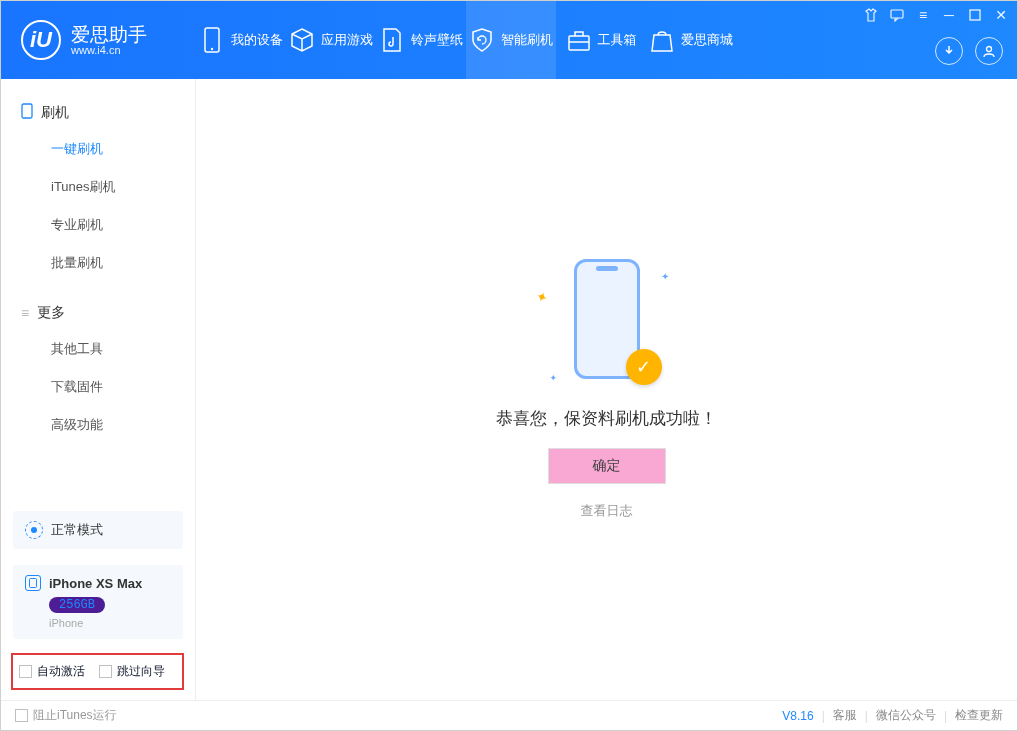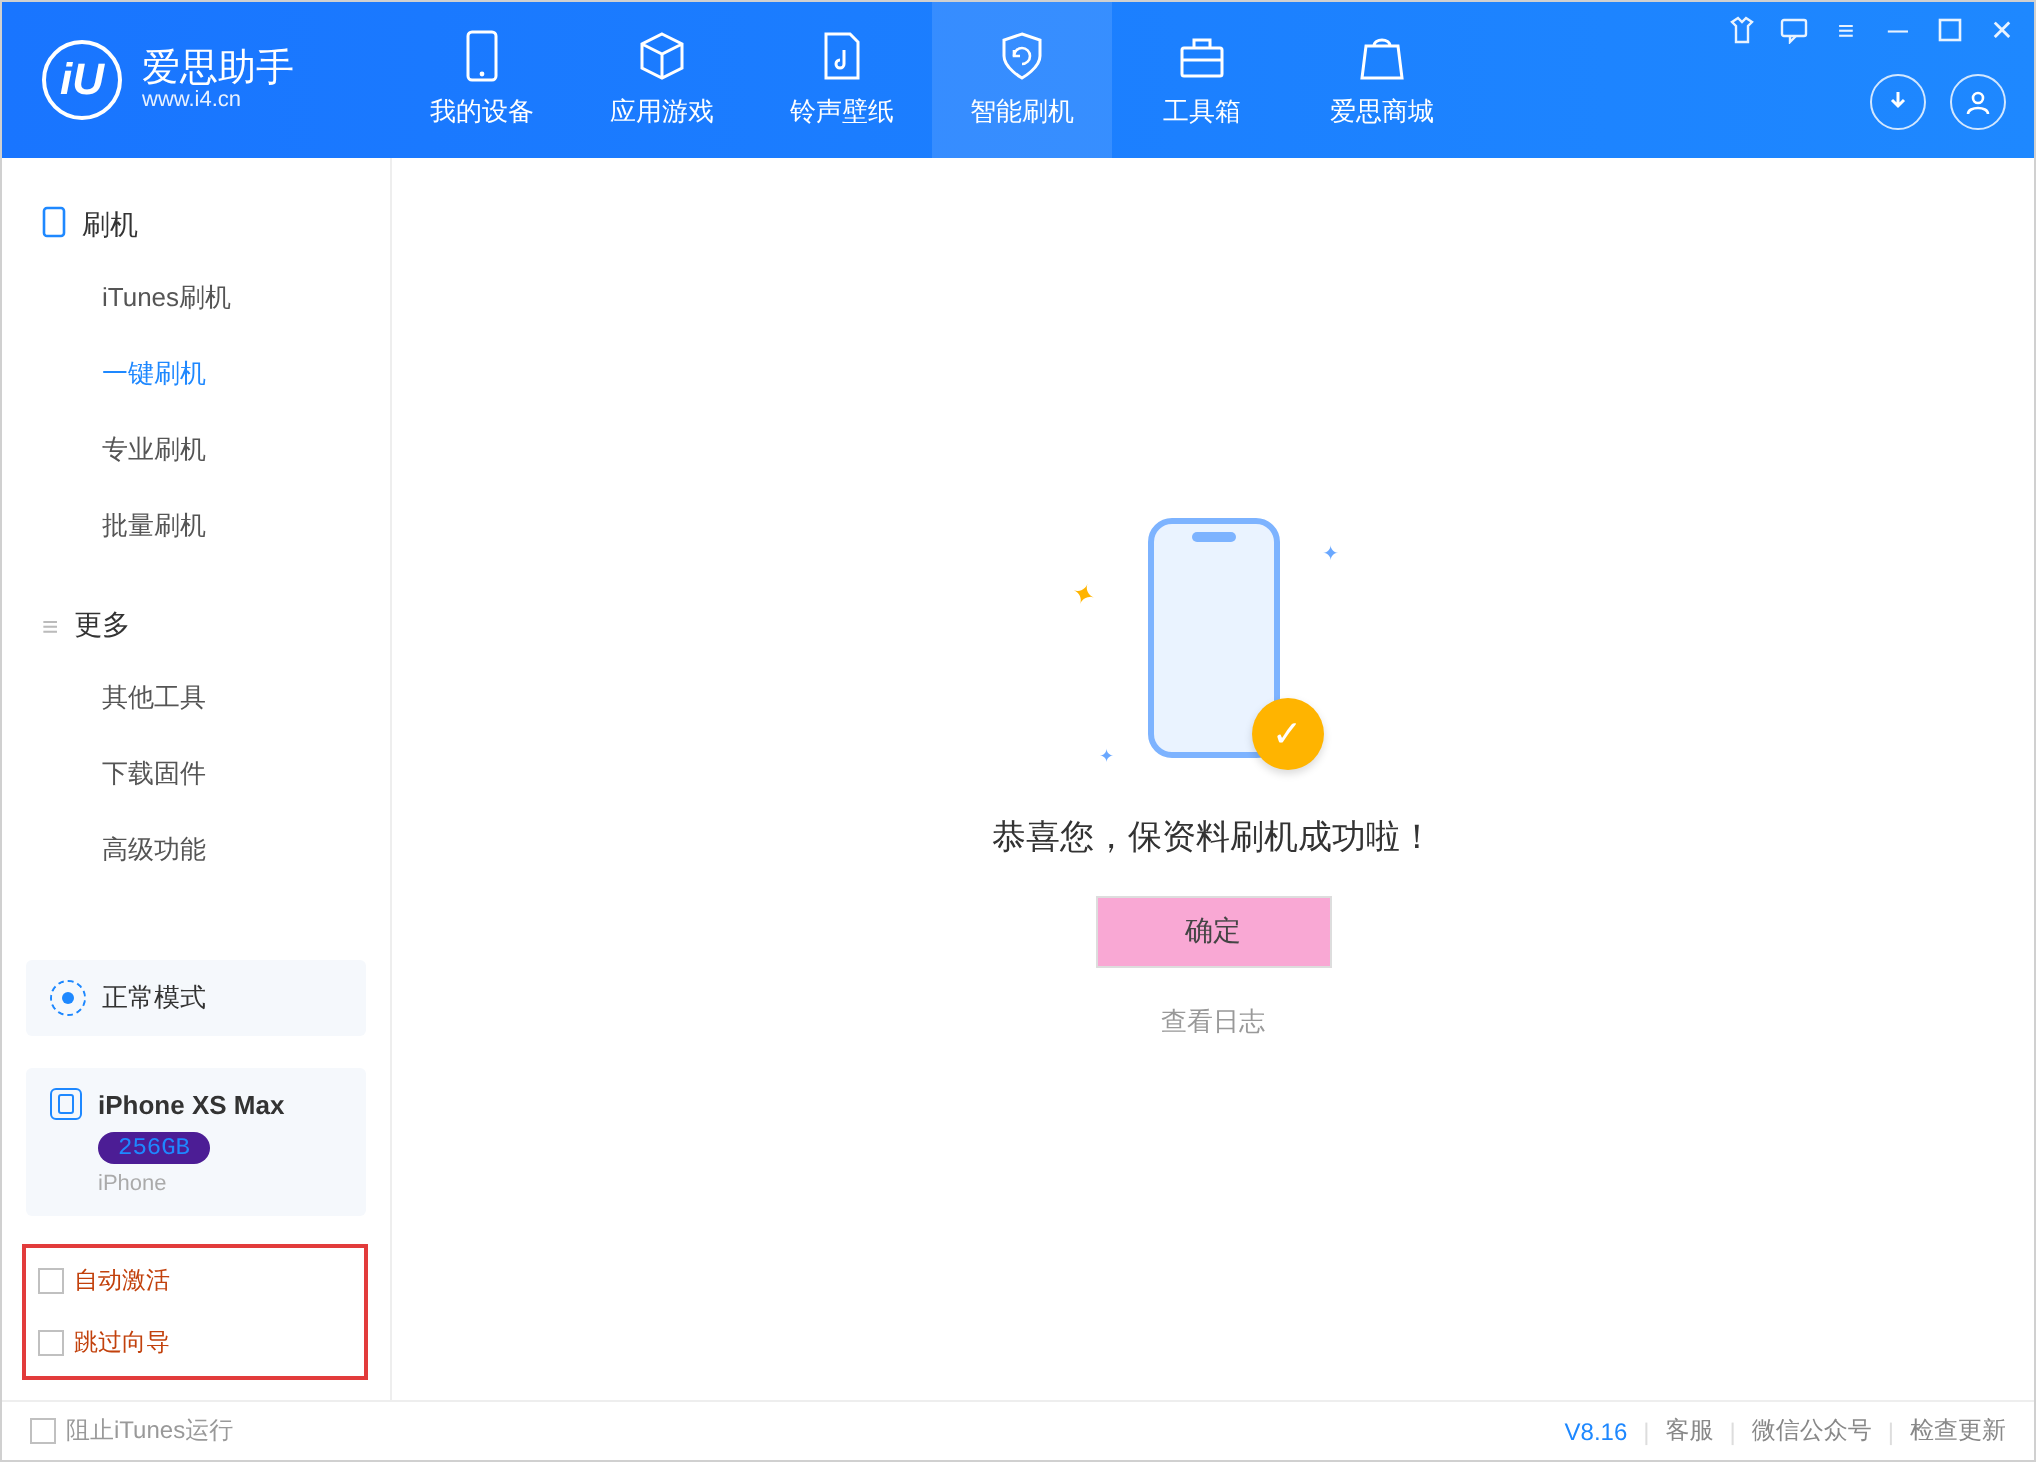--- a/index.html
+++ b/index.html
@@ -7,21 +7,21 @@
 
 
 .header { height: 78px; background: linear-gradient(to right, #1975ff, #1e88ff); display: flex; align-items: center; color: #fff; position: relative; }
 .logo-area { display: flex; align-items: center; padding: 0 20px; min-width: 195px; }
 .logo-circle { width: 40px; height: 40px; border: 2px solid #fff; border-radius: 50%; display: flex; align-items: center; justify-content: center; margin-right: 10px; }
 .logo-inner { color: #fff; font-size: 22px; font-weight: bold; font-style: italic; }
 .app-title { font-size: 19px; line-height: 1; }
 .app-url { font-size: 11px; opacity: 0.9; }
 
 .nav-tabs { display: flex; height: 100%; }
-.nav-tab { width: 90px; height: 100%; display: flex; flex-direction: column; align-items: center; justify-content: center; cursor: pointer; color: #fff; font-size: 13px; gap: 6px; }
+.nav-tab { width: 90px; height: 100%; display: flex; flex-direction: row; align-items: center; justify-content: center; cursor: pointer; color: #fff; font-size: 13px; gap: 6px; }
 .nav-tab.active { background: rgba(255,255,255,0.12); }
 .nav-icon { width: 26px; height: 26px; display: flex; align-items: center; justify-content: center; }
 
 .window-controls { position: absolute; right: 8px; top: 6px; display: flex; gap: 10px; align-items: center; }
 .win-btn { width: 16px; height: 16px; display: flex; align-items: center; justify-content: center; color: #fff; cursor: pointer; font-size: 14px; opacity: 0.9; }
 .circle-btns { position: absolute; right: 14px; bottom: 14px; display: flex; gap: 12px; }
 .circle-btn { width: 28px; height: 28px; border: 1.5px solid rgba(255,255,255,0.8); border-radius: 50%; display: flex; align-items: center; justify-content: center; cursor: pointer; color: #fff; }
 
 
 .body { display: flex; height: calc(100% - 78px - 30px); }
@@ -36,21 +36,21 @@
 .mode-box { display: flex; align-items: center; gap: 8px; }
 .mode-icon { width: 18px; height: 18px; border: 1.5px dashed #1e88ff; border-radius: 50%; display: flex; align-items: center; justify-content: center; }
 .mode-icon span { width: 6px; height: 6px; background: #1e88ff; border-radius: 50%; }
 
 .device-box .dev-row { display: flex; align-items: center; gap: 8px; }
 .dev-icon { width: 16px; height: 16px; border: 1.5px solid #1e88ff; border-radius: 3px; display: flex; align-items: center; justify-content: center; }
 .dev-name { font-weight: bold; color: #333; font-size: 13px; }
 .storage-badge { display: inline-block; margin-top: 6px; margin-left: 24px; background: #4c1d95; color: #1e88ff; border-radius: 10px; padding: 1px 10px; font-size: 12px; font-family: Liberation Mono, monospace; }
 .dev-type { margin-left: 24px; margin-top: 4px; color: #aaa; font-size: 11px; }
 
-.options-row { margin: 6px 11px 10px 10px; border: 2px solid #e23b3b; padding: 8px 6px; display: flex; gap: 14px; font-size: 12px; color: #c2410c; flex-direction: column; }
+.options-row { margin: 6px 11px 10px 10px; border: 2px solid #e23b3b; padding: 8px 6px; display: flex; gap: 14px; font-size: 12px; color: #0f172a; }
 .chk { display: flex; align-items: center; gap: 5px; cursor: pointer; }
 .chk-box { width: 13px; height: 13px; border: 1px solid #c0c0c0; background: #fff; }
 
 
 .main { flex: 1; display: flex; flex-direction: column; align-items: center; justify-content: center; gap: 18px; }
 .success-ill { position: relative; width: 170px; height: 130px; }
 .phone { position: absolute; left: 50%; top: 0; transform: translateX(-50%); width: 66px; height: 120px; border: 3px solid #7db3ff; border-radius: 12px; background: #eaf3ff; }
 .phone .notch { position: absolute; top: 4px; left: 50%; transform: translateX(-50%); width: 22px; height: 5px; background: #7db3ff; border-radius: 3px; }
 .badge { position: absolute; right: 30px; bottom: 4px; width: 36px; height: 36px; background: #ffb400; border-radius: 50%; display: flex; align-items: center; justify-content: center; color: #fff; font-size: 18px; box-shadow: 0 2px 4px rgba(0,0,0,0.15); }
 .spark { position: absolute; color: #ffb400; font-size: 14px; }
@@ -179,22 +179,22 @@
 
 <div class="body">
   <div class="sidebar">
     <div class="side-scroll">
       <div class="side-group-h">
         <span class="gicon"><svg width="12" height="16" viewBox="0 0 12 16">
               <rect x="1" y="1" width="10" height="14" rx="1.5" fill="none" stroke="#1e88ff" stroke-width="1.3"></rect>
             </svg></span>
         <span>刷机</span>
       </div>
+      <div class="side-item active">一键刷机</div>
       <div class="side-item">iTunes刷机</div>
-      <div class="side-item active">一键刷机</div>
       <div class="side-item">专业刷机</div>
       <div class="side-item">批量刷机</div>
 
       <div class="side-group-h" style="margin-top:14px;">
         <span class="gicon" style="color:#bbb;">≡</span>
         <span>更多</span>
       </div>
       <div class="side-item">其他工具</div>
       <div class="side-item">下载固件</div>
       <div class="side-item">高级功能</div>

